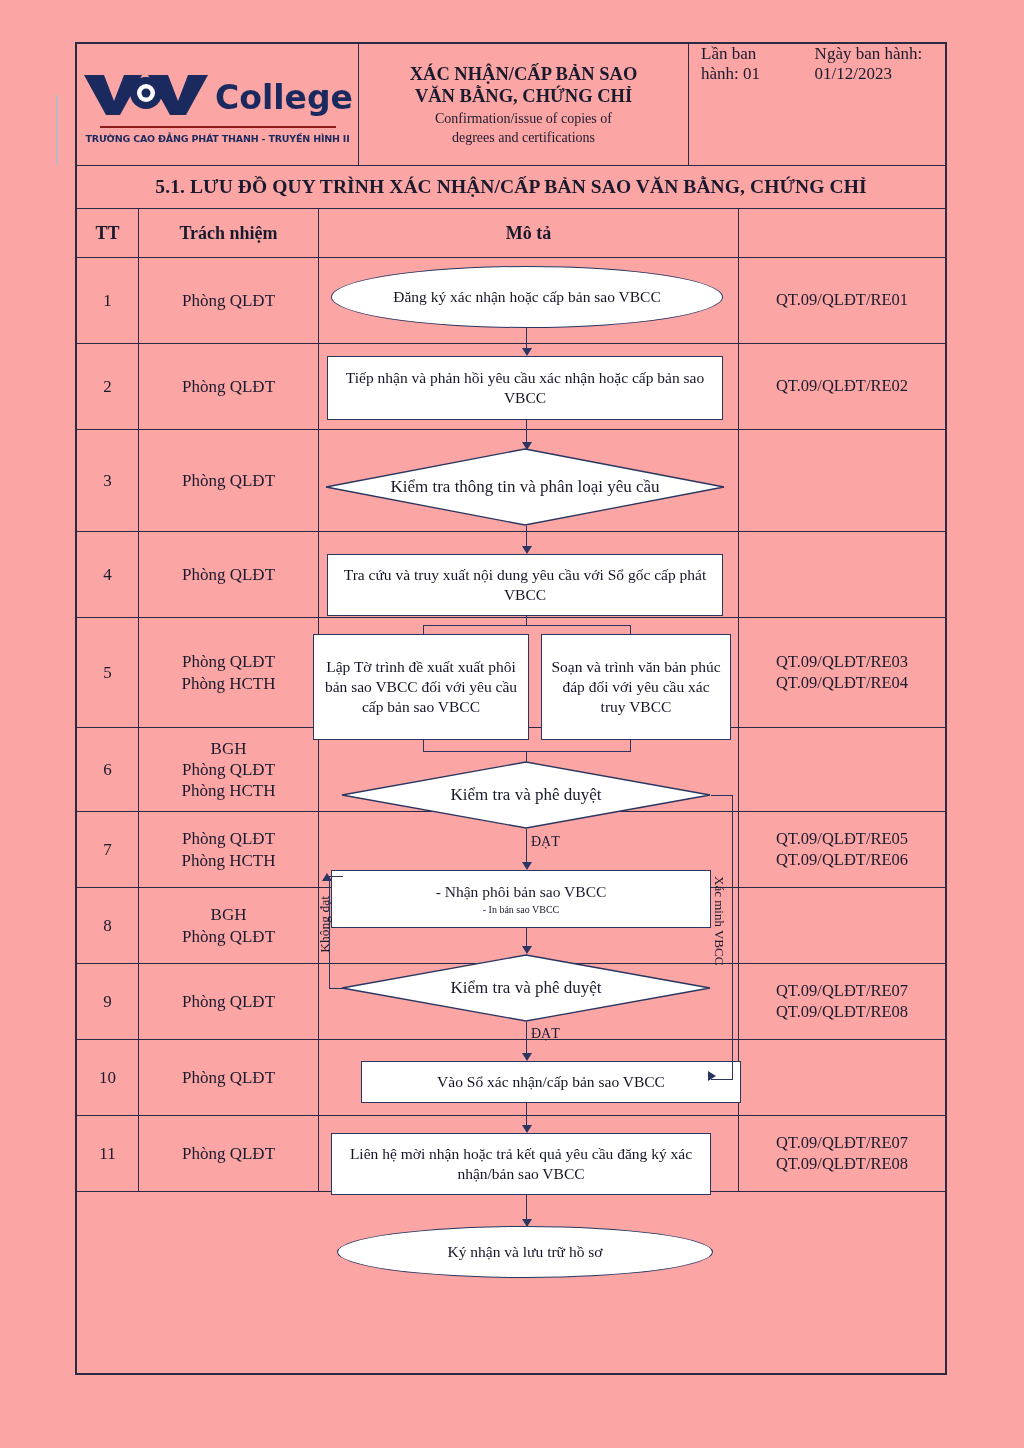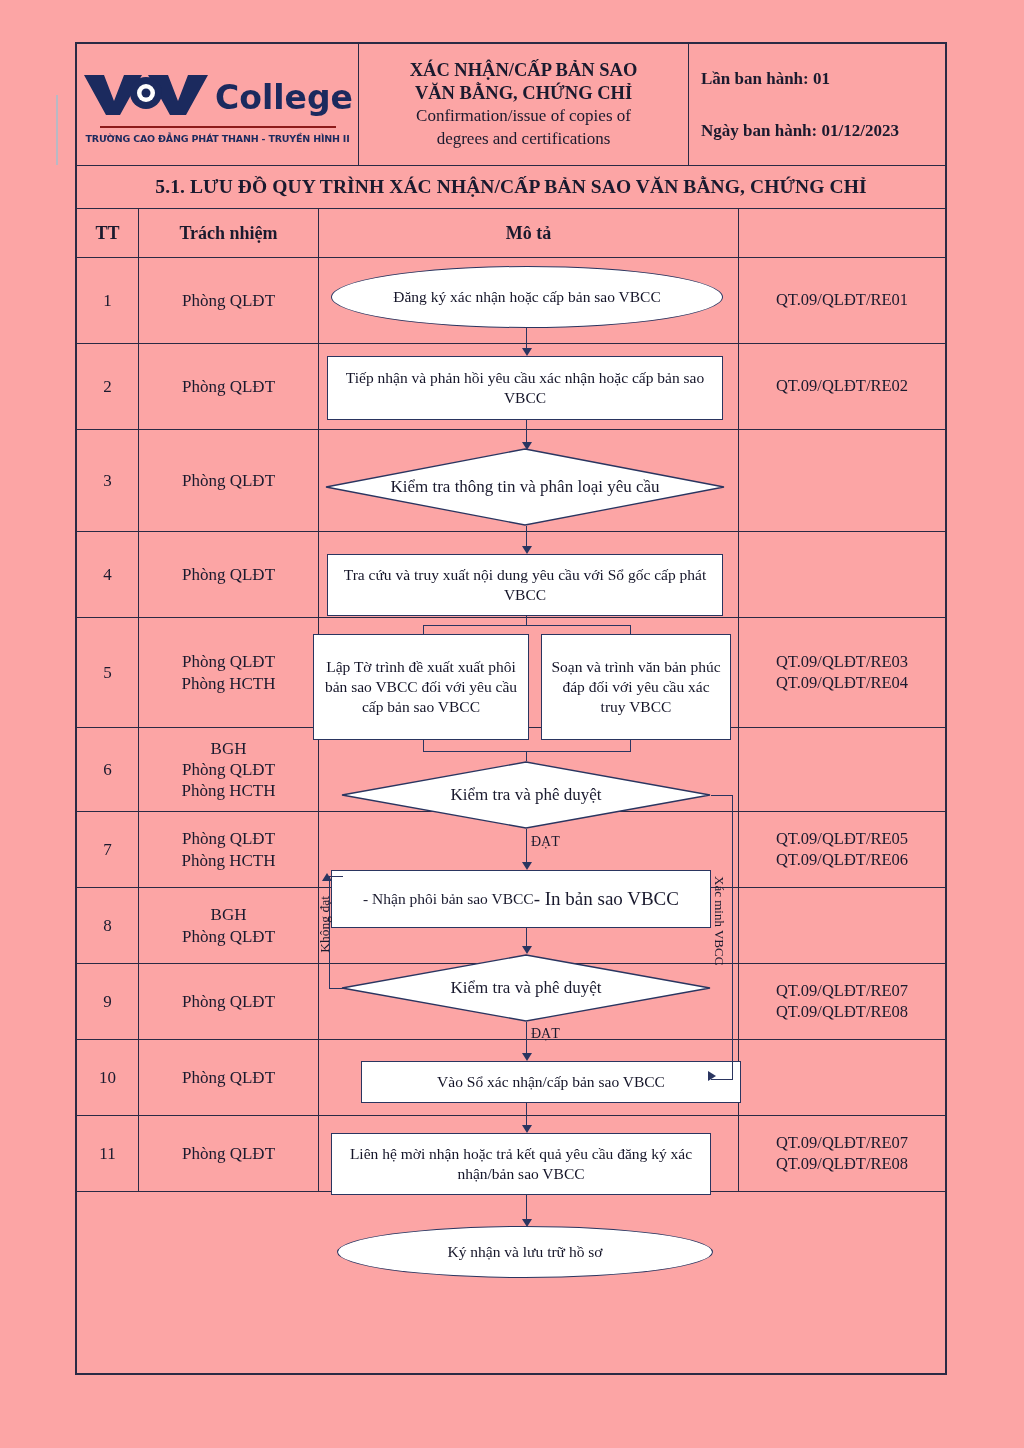--- a/index.html
+++ b/index.html
@@ -97,33 +97,32 @@
     justify-content: center;
     padding: 4px 6px;
     text-align: center;
   }
   .hdr-title .vn {
     font-weight: bold;
     font-size: 18.5px;
     line-height: 1.22;
   }
   .hdr-title .en {
-    font-size: 17px;
+    font-size: 14px;
     line-height: 1.22;
     margin-top: 2px;
   }
   .hdr-meta {
     flex: 1;
     box-sizing: border-box;
     display: flex;
-    flex-direction: column;
+    flex-direction: row;
     justify-content: center;
     padding-left: 12px;
     gap: 32px;
-    font-weight: bold;
   }
   .hdr-meta div {
     font-size: 17px;
   }
 
   
   .sect-title {
     height: 42px;
     border-bottom: 1.5px solid #2a2a44;
     display: flex;
@@ -503,23 +502,23 @@
         <svg width="370" height="68">
           <polygon points="185,1 369,34 185,67 1,34" fill="#ffffff" stroke="#2a3560" stroke-width="1.3"></polygon>
         </svg>
         <div class="diamond-label">Kiểm tra và phê duyệt</div>
       </div>
 
       <div class="vline" style="left:207px; top:573px; height:36px;"></div>
       <div class="arrowdown" style="left:203px; top:606px;"></div>
       <div class="edge-label" style="left:212px; top:578px;">ĐẠT</div>
 
-      <div class="box" style="position:absolute; left:12px; top:614px; width:380px; height:58px; display:flex; flex-direction:row; align-items:center; justify-content:center;">
+      <div class="box" style="position:absolute; left:12px; top:614px; width:380px; height:58px; display:flex; flex-direction:column; align-items:center; justify-content:center;">
         <div style="font-size:15.5px; line-height:1.35;">- Nhận phôi bản sao VBCC</div>
-        <div style="font-size:19px; line-height:1.35;">- In bản sao VBCC</div>
+        <div style="font-size:10px; line-height:1.35;">- In bản sao VBCC</div>
       </div>
       <div class="vline" style="left:207px; top:672px; height:20px;"></div>
       <div class="arrowdown" style="left:203px; top:690px;"></div>
 
       <div class="diamond-wrap" style="left:22px; top:698px; width:370px; height:68px;">
         <svg width="370" height="68">
           <polygon points="185,1 369,34 185,67 1,34" fill="#ffffff" stroke="#2a3560" stroke-width="1.3"></polygon>
         </svg>
         <div class="diamond-label">Kiểm tra và phê duyệt</div>
       </div>

